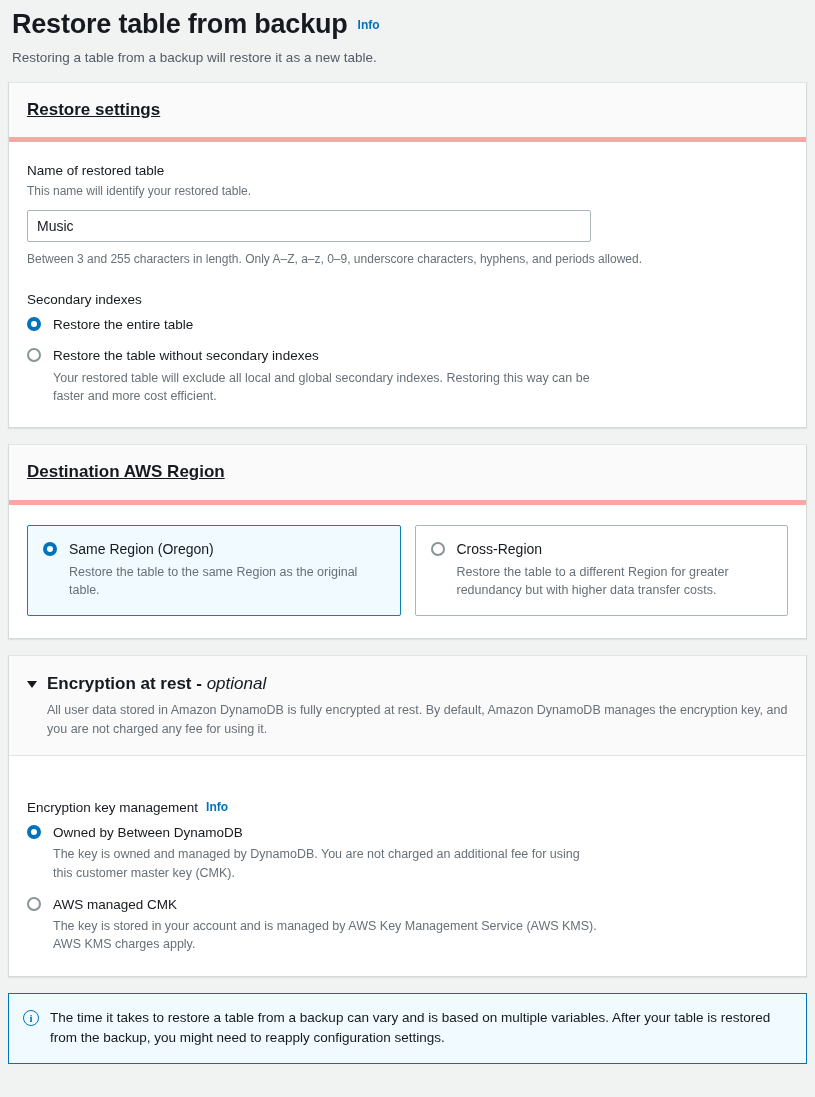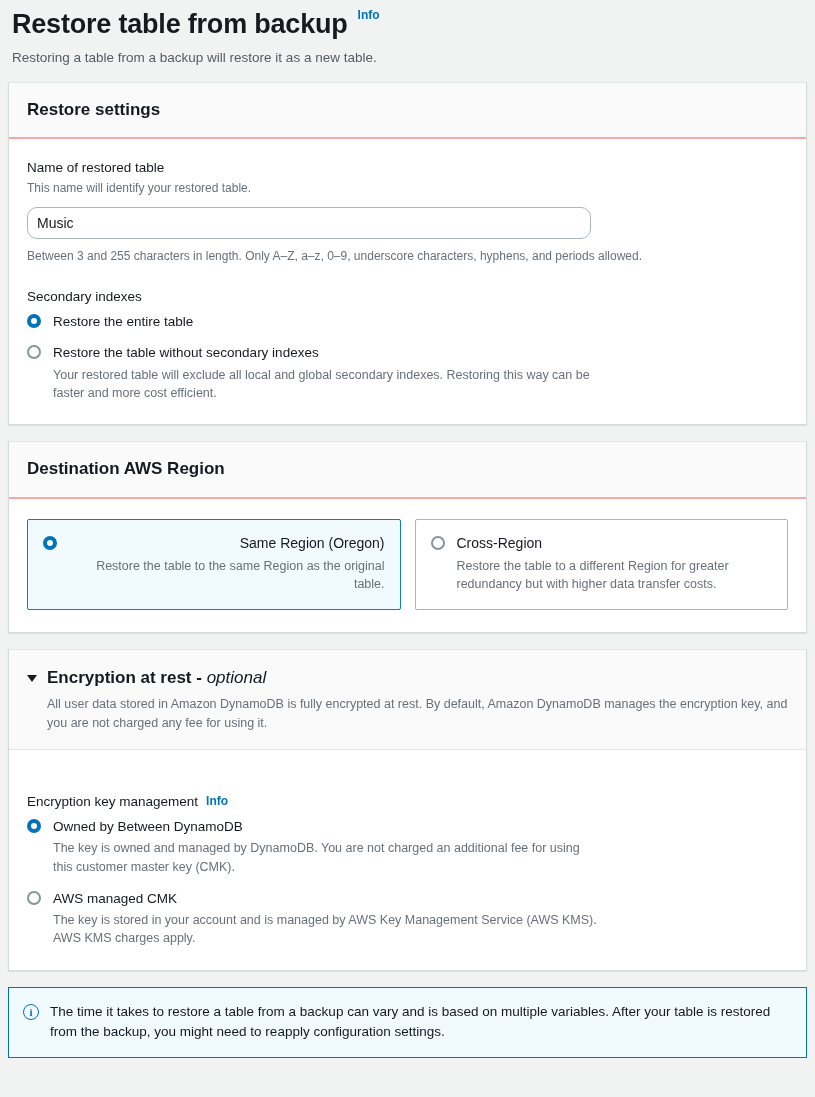--- a/index.html
+++ b/index.html
@@ -8,21 +8,21 @@
     width: 815px; height: 1097px;
     background: #f1f3f3;
     font-family: "Liberation Sans", "DejaVu Sans", sans-serif;
     color: #16191f;
     -webkit-font-smoothing: antialiased;
   }
   .page { width: 815px; min-height: 1097px; position: relative; }
 
   
   .page-header { padding: 8px 12px 14px 12px; }
-  .title-row { display: flex; align-items: flex-start; gap: 10px; }
+  .title-row { display: flex; align-items: center; gap: 10px; }
   .page-title {
     font-size: 27px; font-weight: 700; letter-spacing: -0.2px;
     color: #16191f; line-height: 1.25; margin: 0;
   }
   .info-link {
     font-size: 12px; font-weight: 700; color: #0073bb;
     text-decoration: none; cursor: pointer;
   }
   .page-subtitle {
     font-size: 13.5px; color: #545b64; margin-top: 7px; line-height: 1.4;
@@ -31,35 +31,36 @@
   
   .card {
     background: #ffffff;
     border: 1px solid #d5dbdb;
     border-top: 1px solid #e3e6e6;
     margin: 0 8px 16px 8px;
     box-shadow: 0 1px 1px 0 rgba(0,28,36,.08);
   }
   .card-header {
     background: #fafafa;
-    border-bottom: 2px solid #fca5a5;
+    border-bottom: 5px solid #fca5a5;
     padding: 17px 18px 17px 18px;
+    text-decoration: underline;
   }
   .card-header h2 {
     margin: 0; font-size: 17px; font-weight: 700; color: #16191f; line-height: 1.2;
   }
   .card-body { padding: 20px 18px 22px 18px; }
 
   
   .field-label { font-size: 13.5px; color: #16191f; line-height: 1.35; }
   .field-desc  { font-size: 12px; color: #687078; margin-top: 3px; line-height: 1.4; }
   .text-input {
     display: block; margin-top: 10px;
     width: 564px; height: 32px;
-    border: 1px solid #aab7b8; border-radius: 10px;
+    border: 1px solid #aab7b8; border-radius: 2px;
     background: #fff; color: #16191f;
     font-family: inherit; font-size: 14px;
     padding: 0 9px; outline: none;
   }
   .constraint { font-size: 12px; color: #687078; margin-top: 9px; line-height: 1.4; }
 
   
   .group-label { font-size: 13.5px; color: #16191f; margin-top: 24px; margin-bottom: 8px; }
   .group-label.with-info { display: flex; align-items: center; gap: 8px; }
   .radio-row { display: flex; align-items: flex-start; margin-top: 8px; }
@@ -74,21 +75,21 @@
   .radio-desc  { font-size: 12.5px; color: #687078; margin-top: 4px; line-height: 1.45; max-width: 545px; }
 
   
   .tiles { display: flex; gap: 14px; }
   .tile {
     flex: 1 1 0; min-width: 0;
     border: 1px solid #aab7b8; border-radius: 2px;
     background: #fff; padding: 14px 15px 16px 15px;
     display: flex; align-items: flex-start; cursor: pointer;
   }
-  .tile.selected { border: 1px solid #0a84a8; background: #f1faff; text-align: right; }
+  .tile.selected { border: 1px solid #0a84a8; background: #f1faff; }
   .tile .radio { margin-top: 2px; }
   .tile-title { font-size: 14px; color: #16191f; line-height: 1.3; }
   .tile-desc  { font-size: 12.5px; color: #687078; margin-top: 5px; line-height: 1.45; }
 
   
   .exp-header { padding: 18px 18px 16px 18px; background: #fafafa; border-bottom: 1px solid #e3e6e6; }
   .exp-title-row { display: flex; align-items: center; gap: 10px; cursor: pointer; }
   .caret {
     width: 0; height: 0;
     border-left: 5px solid transparent; border-right: 5px solid transparent;

